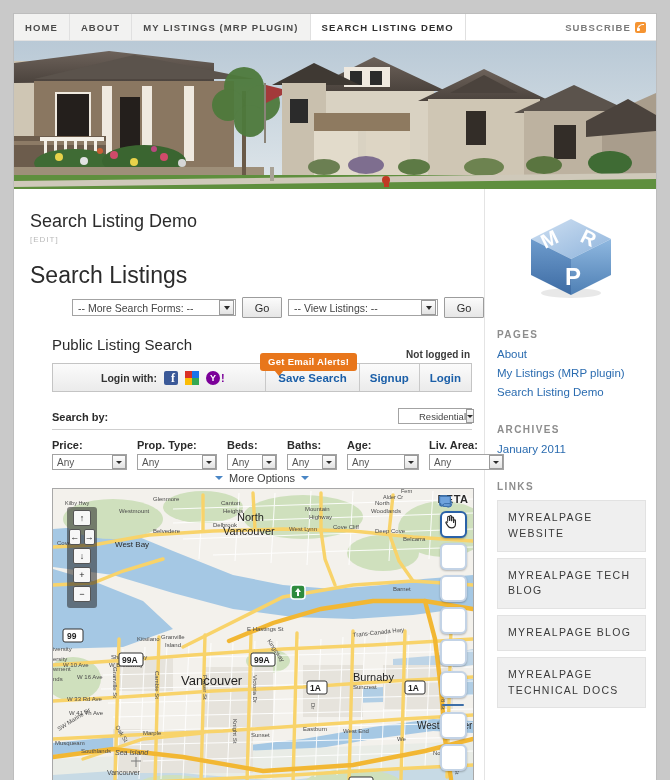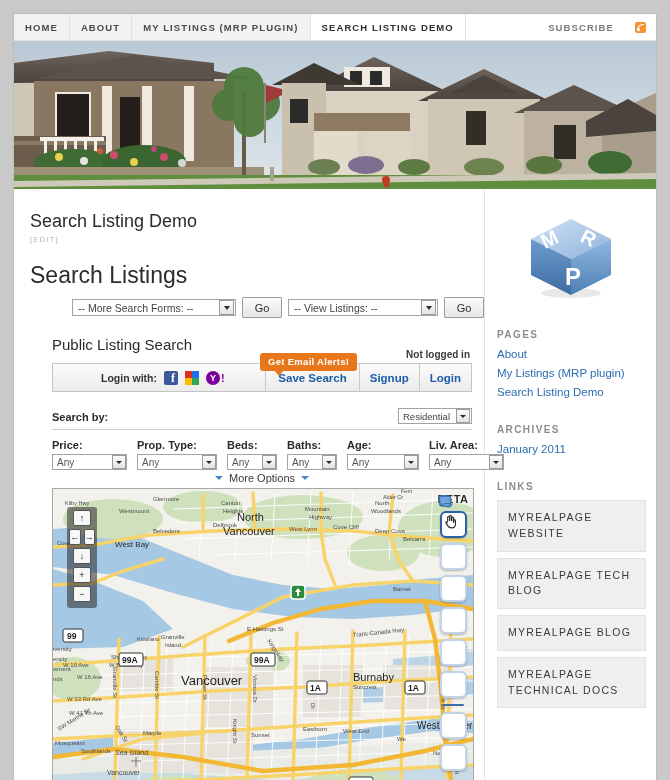--- a/index.html
+++ b/index.html
@@ -24,21 +24,21 @@
   .navlist{display:flex;align-items:stretch;}
   .navitem{
     display:flex;align-items:center;padding:0 11px;
     font-size:9.5px;letter-spacing:1.1px;text-transform:uppercase;
     color:#4a4a4a;font-weight:bold;
     background:#f2f2f1;border-right:1px solid #e0e0e0;
     cursor:pointer;
   }
   .navitem.active{background:#ffffff;color:#2f2f2f;}
   .subscribe{
-    margin-left:auto;display:flex;align-items:center;gap:21px;
+    margin-left:auto;display:flex;align-items:center;gap:4px;
     padding:0 10px;font-size:9.5px;letter-spacing:1.1px;
     text-transform:uppercase;color:#7a7a7a;font-weight:bold;cursor:pointer;
   }
   .rss{
     width:11px;height:11px;border-radius:2px;background:#f59432;position:relative;
   }
   .rss:after{
     content:"";position:absolute;left:2px;bottom:2px;width:2.5px;height:2.5px;
     border-radius:50%;background:#fff;
     box-shadow:0 0 0 0 #fff;
@@ -157,21 +157,21 @@
     background:#efefef;border:1px solid #cfcfcf;border-bottom:1px solid #cfcfcf;
     margin-right:-1px;cursor:pointer;border-radius:2px 2px 0 0;
   }
   .tab.active{
     background:#ffffff;color:#2b2b2b;height:29px;border-bottom:1px solid #fff;
     position:relative;z-index:2;
   }
   .restype{
     margin-left:auto;margin-bottom:5px;
     width:74px;height:16px;border:1px solid #a3a3a3;background:#fff;
-    display:flex;align-items:center;font-size:9.5px;color:#444;padding-left:4px;
+    display:flex;align-items:center;font-size:9.5px;color:#444;padding-left:20px;
     box-sizing:border-box;cursor:pointer;
   }
   .restype .arrow{
     width:14px;height:14px;margin-left:auto;margin-right:1px;
     background:linear-gradient(#fdfdfd,#e3e3e3);border:1px solid #9a9a9a;
     box-sizing:border-box;display:flex;align-items:center;justify-content:center;
   }
   .restype .arrow i{
     width:0;height:0;border-left:3px solid transparent;border-right:3px solid transparent;
     border-top:3.5px solid #2b2b2b;display:block;

